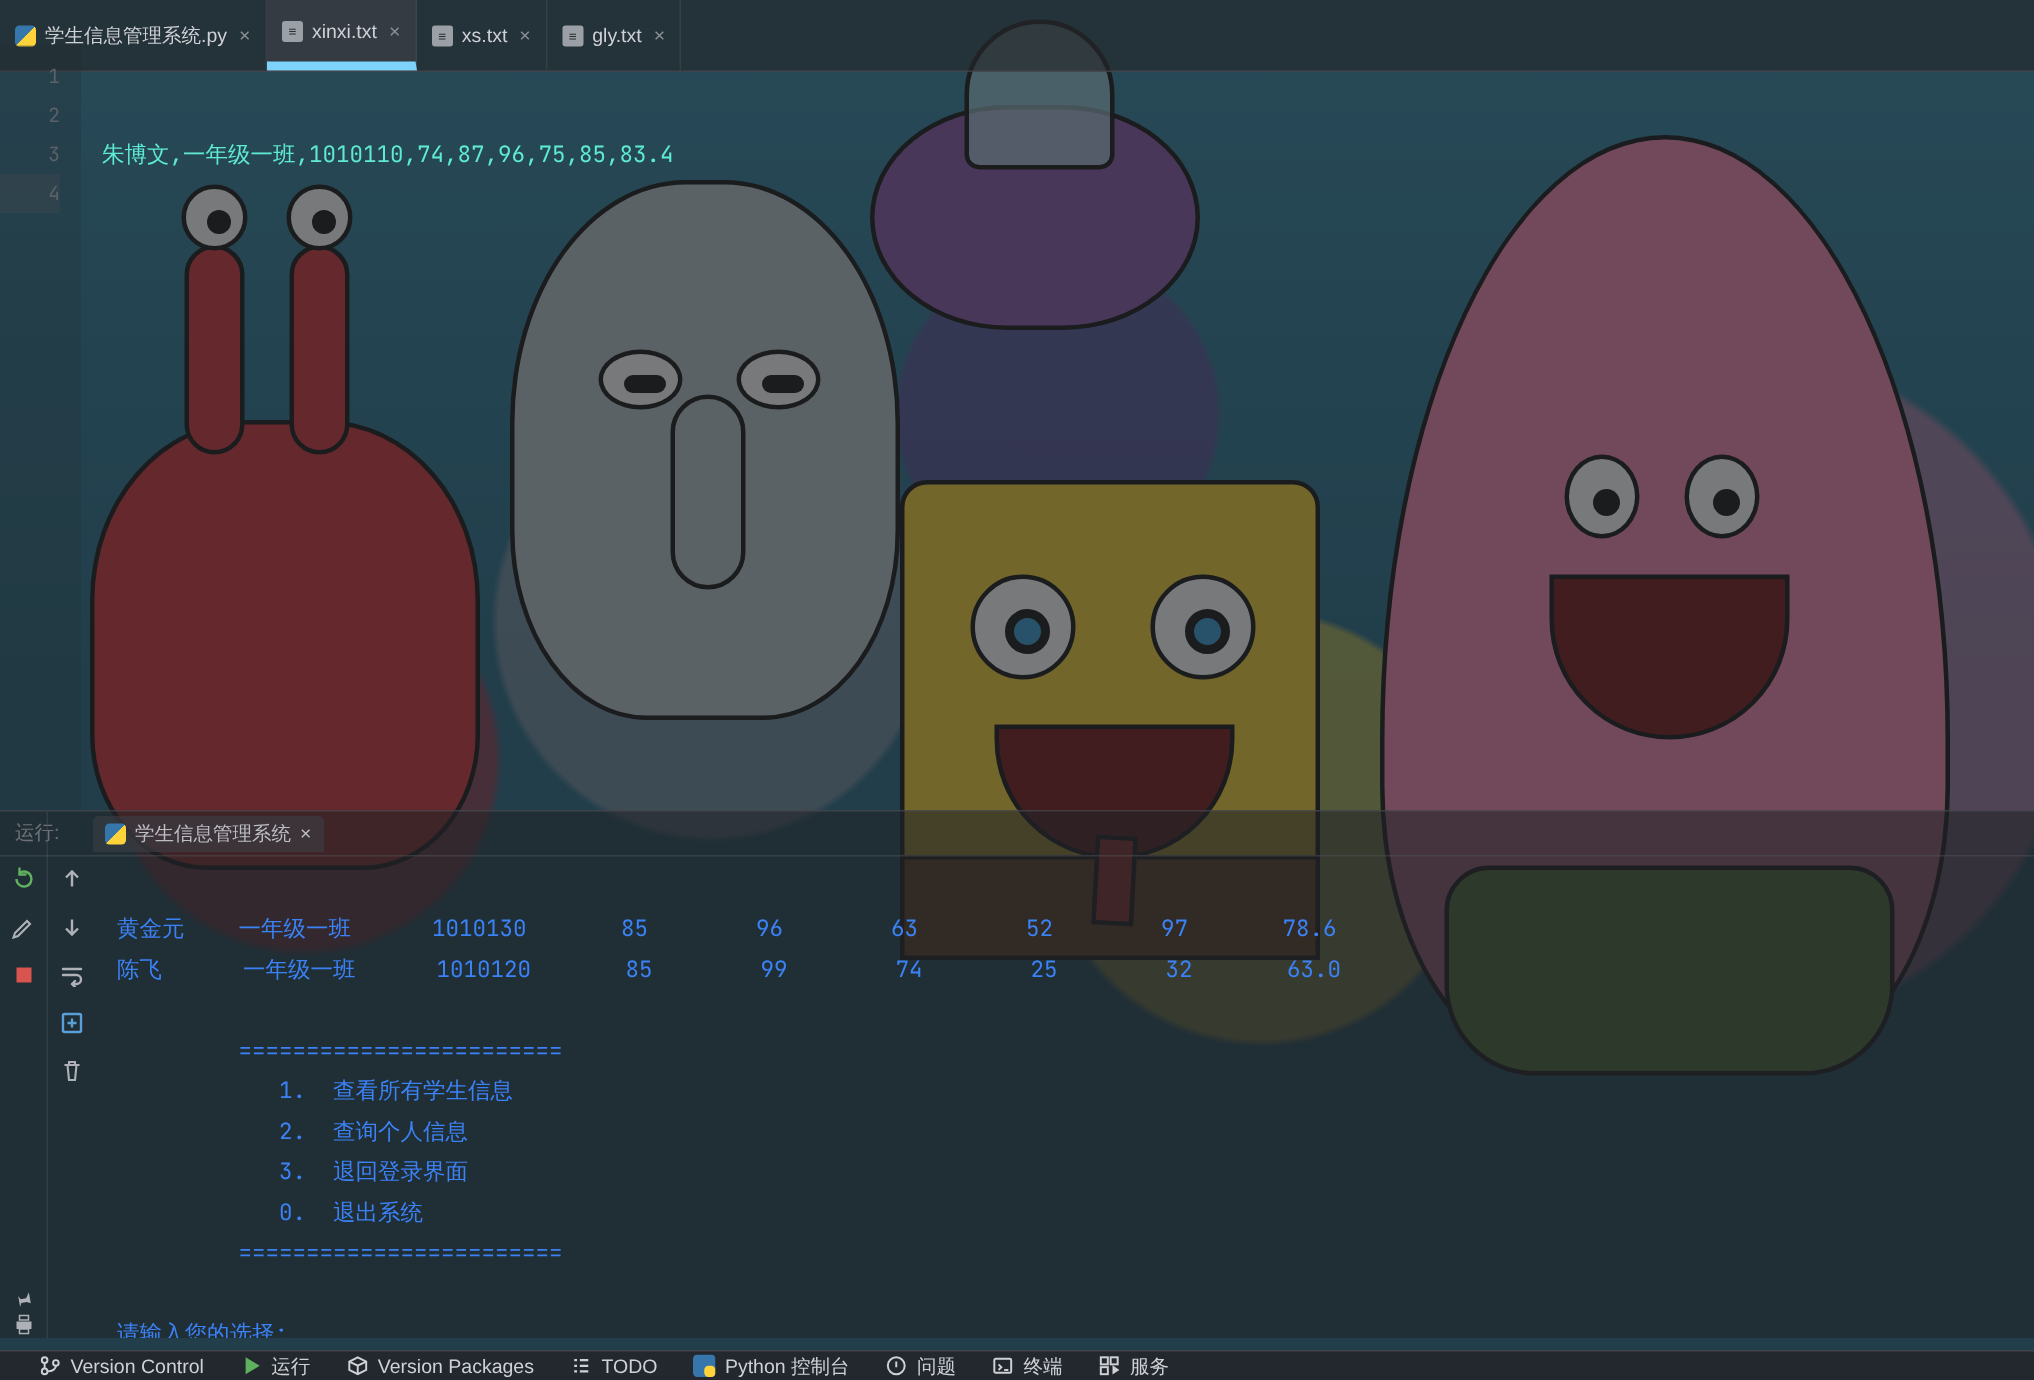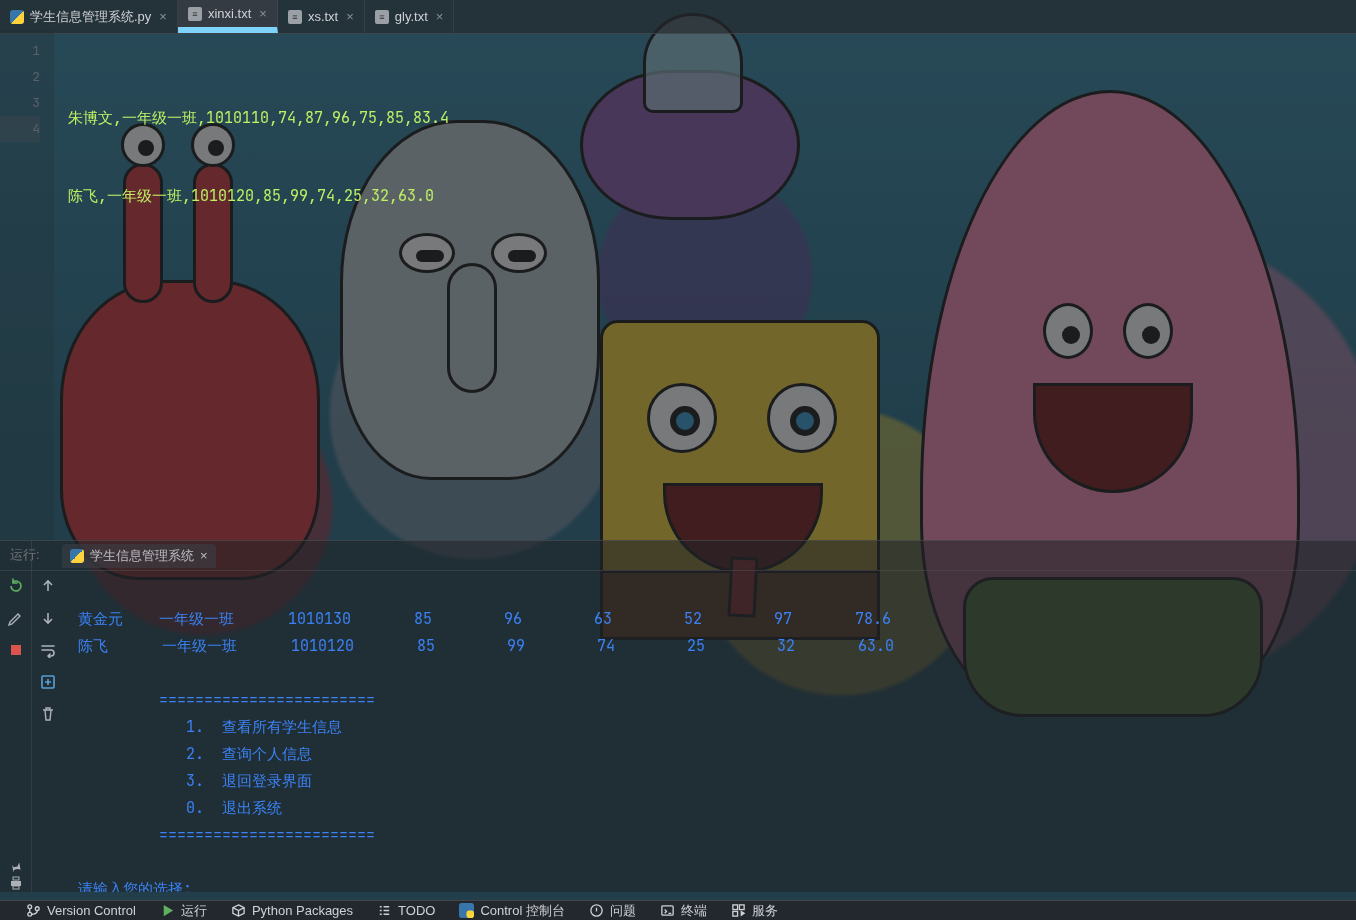--- a/index.html
+++ b/index.html
@@ -48,37 +48,37 @@
 #patrick .e1{left:120px;top:210px;} #patrick .e2{left:200px;top:210px;}
 #patrick .pupil{width:18px;height:18px;left:16px;top:20px;}
 #patrick .mouth{left:110px;top:290px;width:160px;height:110px;border-radius:0 0 90px 90px;}
 #patrick .shorts{position:absolute;left:40px;bottom:-10px;width:300px;height:140px;background:#6cae4b;border:3px solid #1b1b1b;border-radius:30px 30px 60px 60px;}
 
 
 .scrim { position:absolute; inset:0; background:rgba(30,32,36,.52); }
 
 
 .tabs {
-  position:absolute; left:0; right:0; top:0; height:34px;
+  position:absolute; left:0; right:0; top:0; height:48px;
   display:flex; align-items:stretch; background:rgba(36,38,42,.65);
   border-bottom:1px solid rgba(80,82,88,.6);
   font-size:13px;
 }
 .tab { display:flex; align-items:center; gap:6px; padding:0 8px 0 10px; color:#cfd1d6; border-right:1px solid rgba(80,82,88,.4); cursor:pointer; }
 .tab.active { background:rgba(60,63,70,.7); border-bottom:6px solid #7dd3fc; }
 .tab .close { color:#8e9096; font-size:13px; padding:0 2px; }
 .file-icon { width:14px; height:14px; display:inline-block; }
 .file-icon.py { background:linear-gradient(135deg,#3776ab 50%,#ffd43b 50%); border-radius:3px; }
 .file-icon.txt { background:#9aa0a6; border-radius:2px; position:relative; }
 .file-icon.txt::after{content:"≡"; position:absolute; inset:0; font-size:9px; color:#2b2d30; text-align:center; line-height:14px;}
 
 
 .editor { position:absolute; left:0; right:0; top:30px; bottom:380px; display:flex; }
 .gutter { width:54px; text-align:right; padding:8px 14px 0 0; color:#5c6068; font:13px/26px "JetBrains Mono", Consolas, monospace; background:rgba(36,38,42,.2);}
-.code { flex:1; padding:8px 0 0 14px; font:15px/26px "JetBrains Mono", Consolas, monospace; color:#bef264; white-space:pre;margin-top:15px; }
+.code { flex:1; padding:8px 0 0 14px; font:15px/26px "JetBrains Mono", Consolas, monospace; color:#5eead4; white-space:pre; }
 .gutter div.current, .code div.current { background:rgba(70,74,82,.35); }
 
 
 .run {
   position:absolute; left:0; right:0; bottom:28px; height:352px;
   background:rgba(32,34,38,.55); border-top:1px solid rgba(80,82,88,.6);
   display:flex;
 }
 .run-label { position:absolute; left:6px; top:-1px; transform:translateY(-100%); font-size:13px; color:#cfd1d6; padding:6px 4px 4px; }
 .run-header {
@@ -192,21 +192,20 @@
 
   <div class="editor">
     <div class="gutter">
       <div>1</div>
       <div>2</div>
       <div>3</div>
       <div class="current">4</div>
     </div>
     <div class="code">
       <div>朱博文,一年级一班,1010110,74,87,96,75,85,83.4</div>
-      <div>陈飞,一年级一班,1010120,85,99,74,25,32,63.0</div>
       <div class="current"></div>
     </div>
   </div>
 
   <span class="run-label" style="top:568px">运行:</span>
   <div class="run">
     <div class="run-header">
       <div class="tabchip">
         <span class="file-icon py"></span>
         <span>学生信息管理系统</span>
@@ -299,34 +298,34 @@
       <svg viewBox="0 0 16 16">
           <path d="M4 2l10 6-10 6z" fill="#5fb15f"></path>
         </svg>
       <span>运行</span>
     </div>
     <div class="item">
       <svg viewBox="0 0 16 16" fill="none" stroke="currentColor" stroke-width="1.4">
           <path d="M8 2l6 3v6l-6 3-6-3V5z"></path>
           <path d="M2 5l6 3 6-3M8 8v6"></path>
         </svg>
-      <span>Python Packages</span>
+      <span>Version Packages</span>
     </div>
     <div class="item">
       <svg viewBox="0 0 16 16" fill="none" stroke="currentColor" stroke-width="1.6">
           <path d="M3 4h2M7 4h6M3 8h2M7 8h6M3 12h2M7 12h6"></path>
         </svg>
       <span>TODO</span>
     </div>
     <div class="item">
       <svg viewBox="0 0 16 16">
           <rect width="16" height="16" rx="3" fill="#3776ab"></rect>
           <rect x="8" y="8" width="8" height="8" rx="3" fill="#ffd43b"></rect>
         </svg>
-      <span>Control 控制台</span>
+      <span>Python 控制台</span>
     </div>
     <div class="item">
       <svg viewBox="0 0 16 16" fill="none" stroke="currentColor" stroke-width="1.4">
           <circle cx="8" cy="8" r="6"></circle>
           <path d="M8 5v4M8 11h0"></path>
         </svg>
       <span>问题</span>
     </div>
     <div class="item">
       <svg viewBox="0 0 16 16" fill="none" stroke="currentColor" stroke-width="1.4">

